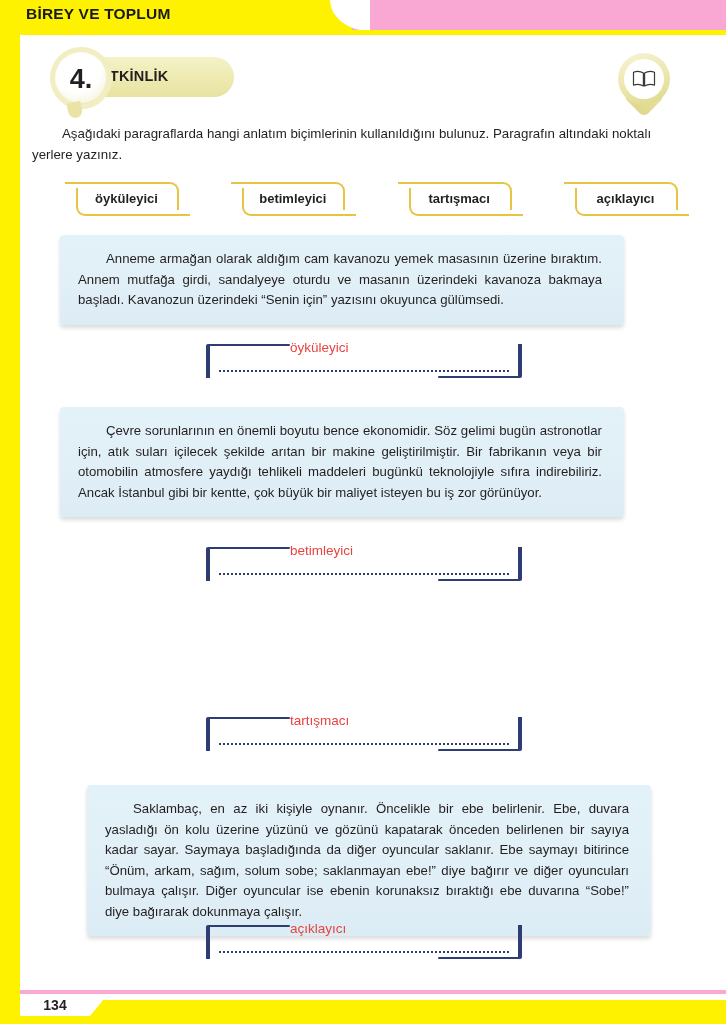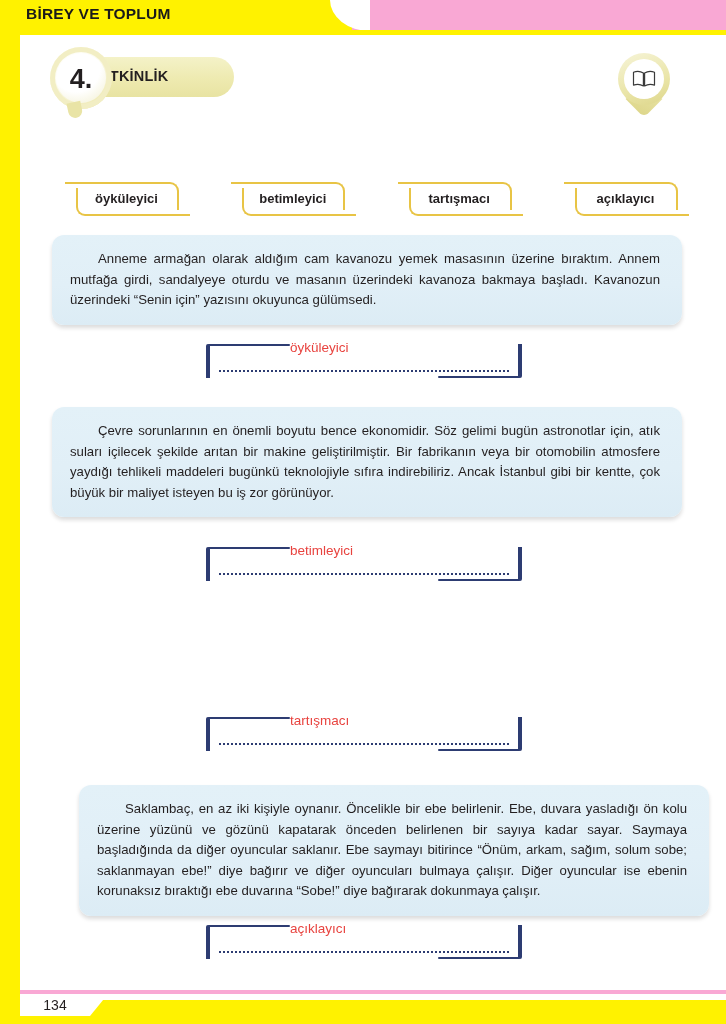--- a/index.html
+++ b/index.html
@@ -222,24 +222,24 @@
     font-size: 13px;
     font-weight: bold;
     color: #231f20;
     background: #ffffff;
     padding: 0 5px;
   }
 
   
   .para-card {
     position: absolute;
-    left: 32px;
-    width: 630px;
+    left: 40px;
+    width: 564px;
     background: linear-gradient(180deg, #e3f1f8 0%, #e1eff7 55%, #dcecf5 100%);
-    border-radius: 12px;
+    border-radius: 4px;
     box-shadow: 0 3px 4px rgba(0,0,0,.14);
     box-sizing: border-box;
     padding: 14px 22px 14px 18px;
   }
   .para-card p {
     margin: 0;
     font-size: 13.2px;
     line-height: 20.5px;
     color: #231f20;
     text-indent: 28px;
@@ -304,21 +304,21 @@
     position: absolute;
     left: 0; top: 0;
     width: 70px; height: 22px;
     background: #ffffff;
     display: flex;
     align-items: center;
     justify-content: center;
   }
   .pagenum-box span {
     font-size: 14px;
-    font-weight: normal;
+    font-weight: bold;
     color: #231f20;
   }
   .pagenum-tail {
     position: absolute;
     left: 70px; top: 0;
     width: 0; height: 0;
     border-top: 22px solid #ffffff;
     border-right: 18px solid transparent;
   }
 </style>
@@ -350,20 +350,21 @@
         <div class="pin-disc">
           <svg width="24" height="18" viewBox="0 0 24 18">
             <path d="M1.5 2.2 C5 1 8.5 1.2 11.4 3.1 L11.4 16 C8.5 14.2 5 14 1.5 15.1 Z" fill="#ffffff" stroke="#3a3a3a" stroke-width="1.2" stroke-linejoin="round"></path>
             <path d="M22.5 2.2 C19 1 15.5 1.2 12.6 3.1 L12.6 16 C15.5 14.2 19 14 22.5 15.1 Z" fill="#ffffff" stroke="#3a3a3a" stroke-width="1.2" stroke-linejoin="round"></path>
             <line x1="12" y1="3.4" x2="12" y2="16" stroke="#3a3a3a" stroke-width="1.2"></line>
           </svg>
         </div>
       </div>
     </div>
 
+    <div class="instruction">Aşağıdaki paragraflarda hangi anlatım biçimlerinin kullanıldığını bulunuz. Paragrafın altındaki noktalı yerlere yazınız.</div>
 
     <div class="chips">
       <div class="chip">
         <span>öyküleyici</span>
       </div>
       <div class="chip">
         <span>betimleyici</span>
       </div>
       <div class="chip">
         <span>tartışmacı</span>

